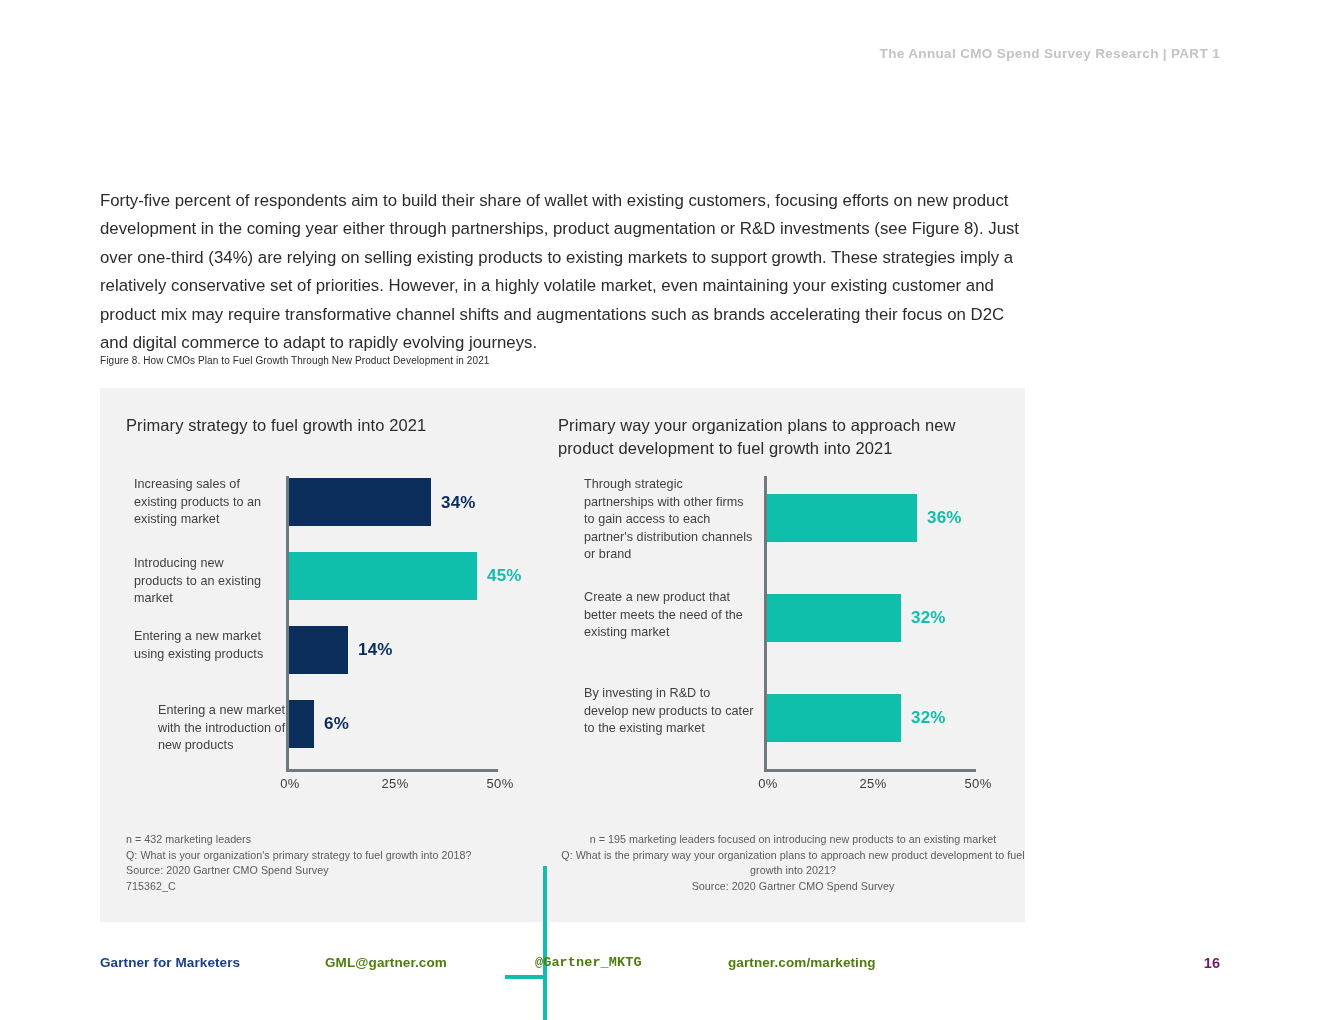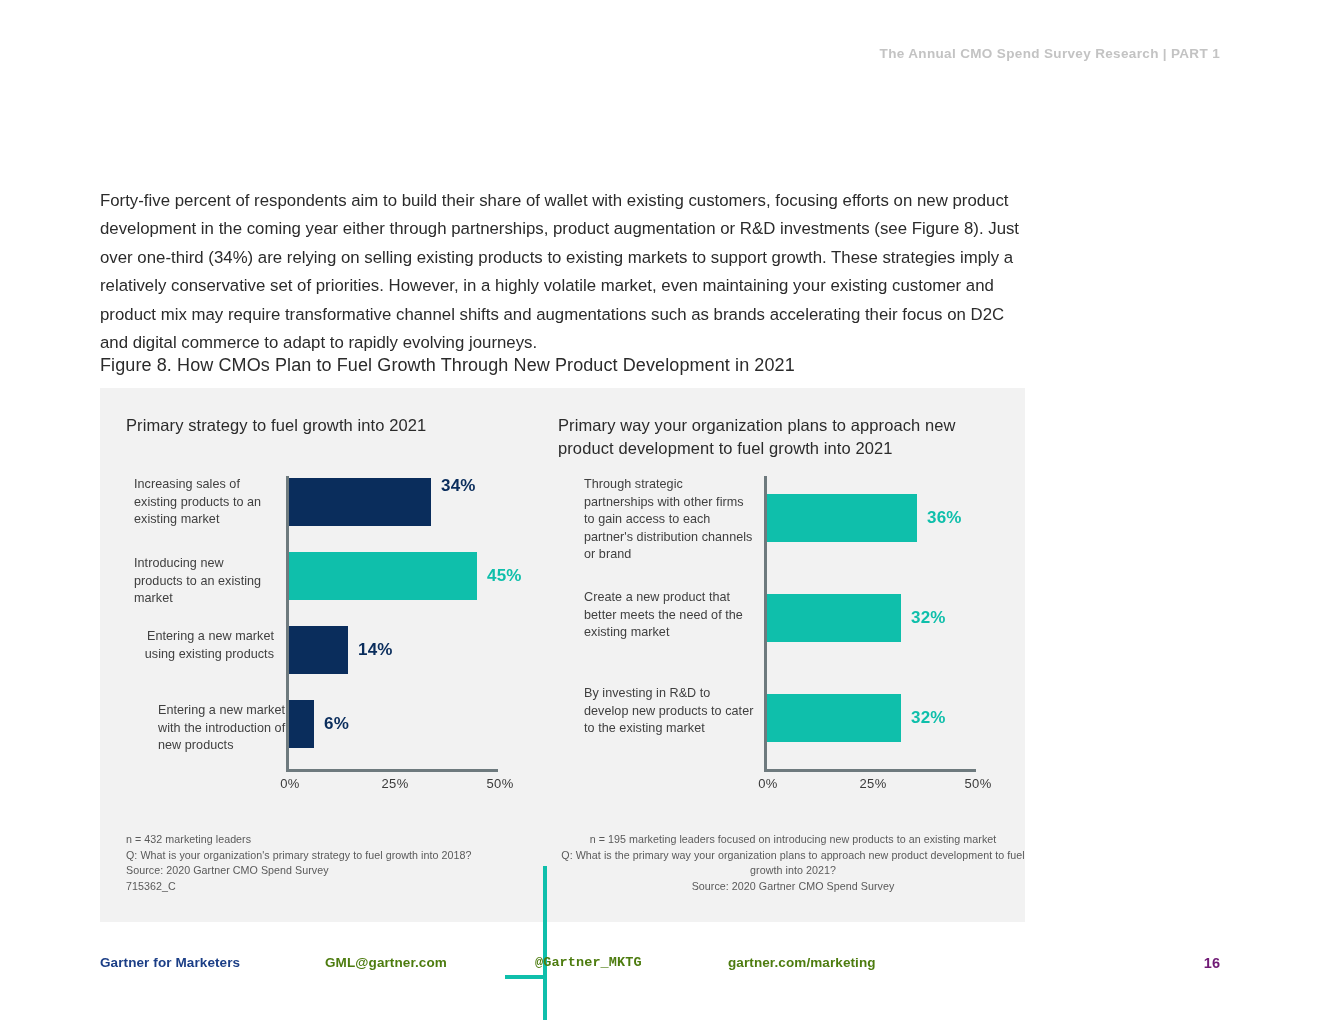--- a/index.html
+++ b/index.html
@@ -39,21 +39,21 @@
     font-size: 16.8px;
     line-height: 28.5px;
     color: #2b2b2b;
     letter-spacing: 0.01px;
   }
 
   .figure-title {
     position: absolute;
     left: 100px;
     top: 355px;
-    font-size: 18px;
+    font-size: 10px;
     color: #2b2b2b;
     letter-spacing: 0.1px;
   }
 
   
   .figure-panel {
     position: absolute;
     left: 100px;
     top: 388px;
     width: 925px;
@@ -215,29 +215,29 @@
 
   <div class="panel-heading left">Primary strategy to fuel growth into 2021</div>
   <div class="panel-heading right">Primary way your organization plans to approach new product development to fuel growth into 2021</div>
 
   <div class="chart left">
     <div class="axis-v"></div>
     <div class="axis-h"></div>
 
     <div class="cat-label" style="top:0px;">Increasing sales of existing products to an existing market</div>
     <div class="cat-label" style="top:79px;">Introducing new products to an existing market</div>
-    <div class="cat-label" style="top:152px;text-align:right;">Entering a new market using existing products</div>
+    <div class="cat-label" style="top:152px;">Entering a new market using existing products</div>
     <div class="cat-label" style="top:226px;margin-left:24px;">Entering a new market with the introduction of new products</div>
 
     <div class="bar navy" style="left:163px; top:2px;   width:142px;"></div>
     <div class="bar teal" style="left:163px; top:76px;  width:188px;"></div>
     <div class="bar navy" style="left:163px; top:150px; width:59px;"></div>
     <div class="bar navy" style="left:163px; top:224px; width:25px;"></div>
 
-    <div class="bar-value navy" style="left:315px; top:0;">34%</div>
+    <div class="bar-value navy" style="left:315px; top:17px;">34%</div>
     <div class="bar-value teal" style="left:361px; top:90px;">45%</div>
     <div class="bar-value navy" style="left:69px;  top:164px; left:232px;">14%</div>
     <div class="bar-value navy" style="left:198px; top:238px;">6%</div>
 
     <div class="tick-label" style="left:164px;">0%</div>
     <div class="tick-label" style="left:269px;">25%</div>
     <div class="tick-label" style="left:374px;">50%</div>
   </div>
 
   <div class="connector-horz"></div>

